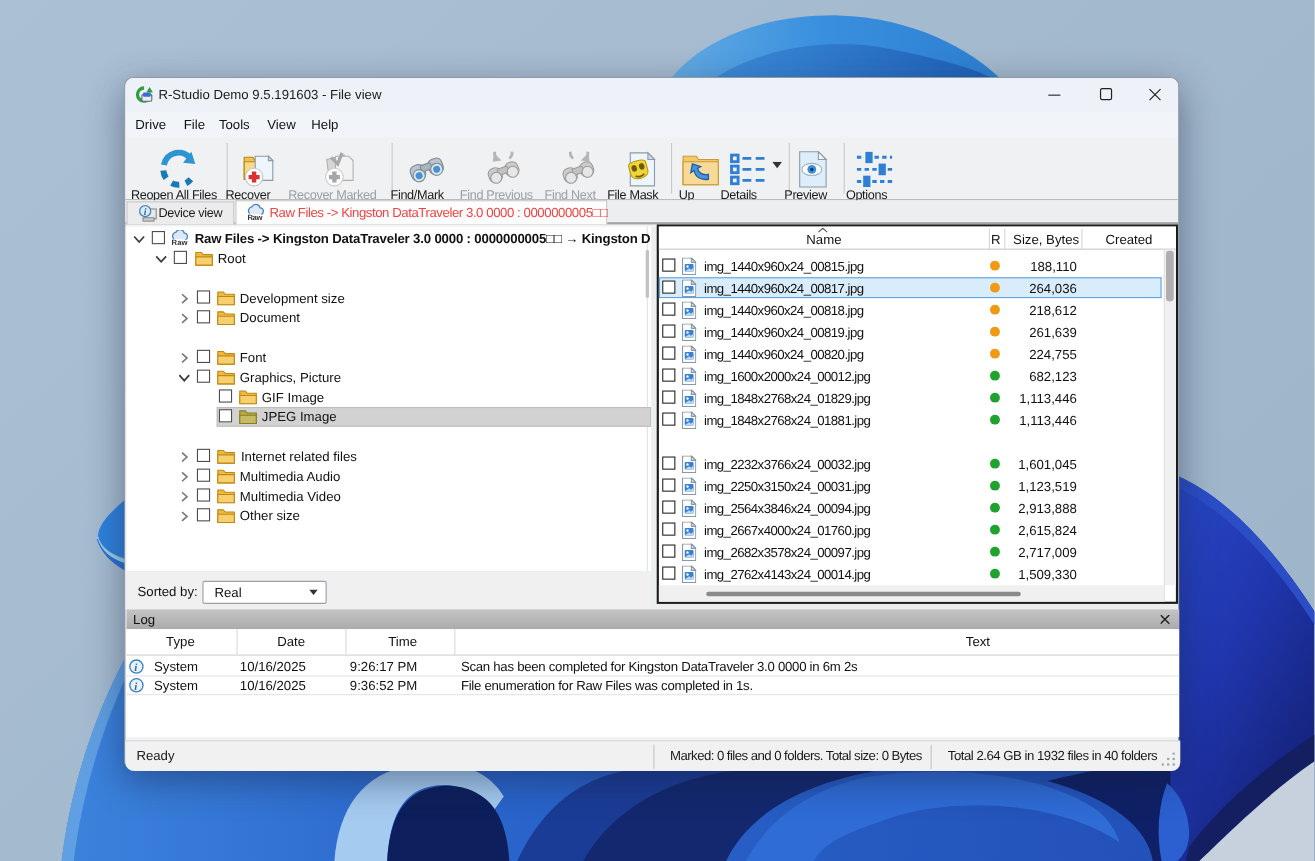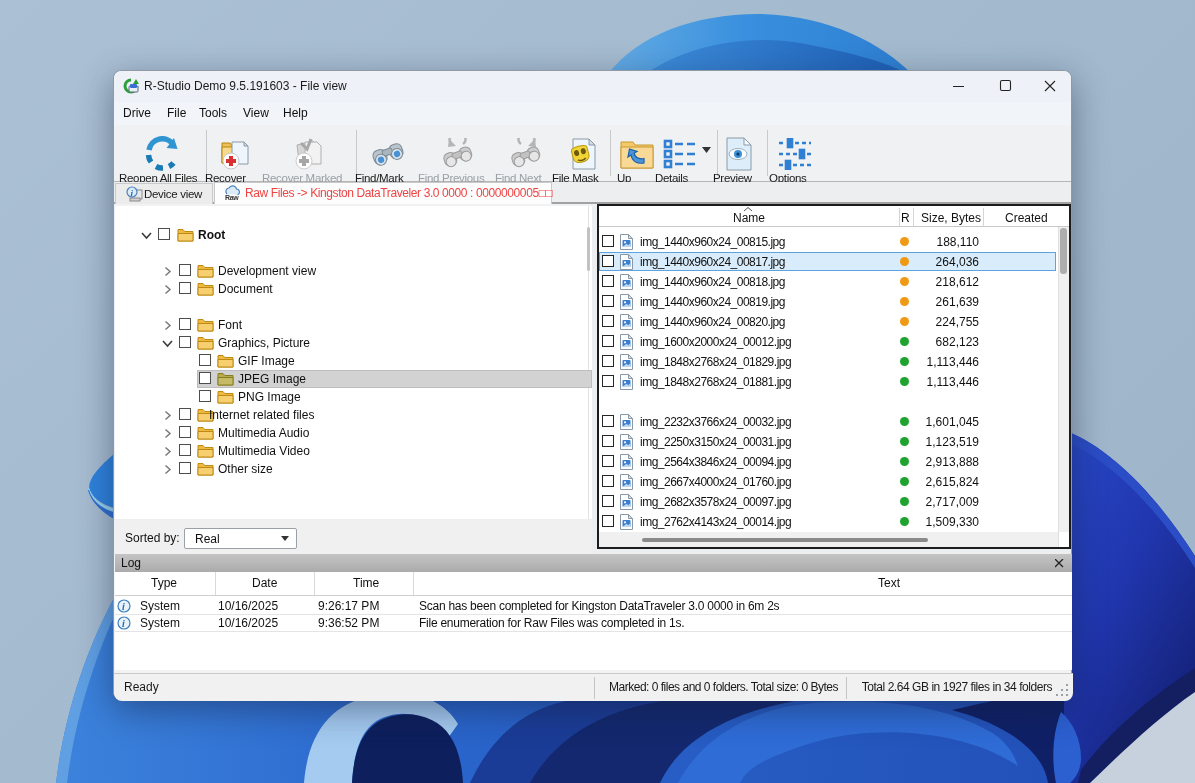--- a/index.html
+++ b/index.html
@@ -295,41 +295,52 @@
           <text x="2" y="14" font-size="7" font-weight="bold" fill="#333" font-family="Liberation Sans">Raw</text>
         </svg>
       <span style="position:absolute;left:30px;top:3px">Raw Files -&gt; Kingston DataTraveler 3.0 0000 : 0000000005□□</span>
       </div>
   </div>
 
   <div class="main">
     <div class="tree" id="tree">
       <div class="abs" style="left:473px;top:0;width:1px;height:313px;background:#e2e2e2"></div>
       <div class="abs" style="left:472px;top:21px;width:3px;height:44px;background:#c2c2c2;border-radius:2px"></div>
-      <div class="trow" style="top:20px;font-weight:bold">
+      <div class="trow" style="top:2px;font-weight:bold">
+        <svg class="abs" style="left:6px;top:5px" width="11" height="9">
+            <path d="M1,2 L5.5,7 L10,2" fill="none" stroke="#3c3c3c" stroke-width="1.6"></path>
+          </svg>
+        <div class="chk" style="left:23px"></div>
+        <svg class="abs" style="left:39px;top:1px" width="19" height="16" viewBox="0 0 19 16">
+            <path d="M4,8 a3.5,3.5 0 0 1 2-6 a4,4 0 0 1 7.5,1 a3,3 0 0 1 1,5.8" fill="#dceaf8" stroke="#4a82c4" stroke-width="1.2"></path>
+            <text x="2" y="14" font-size="7" font-weight="bold" fill="#333" font-family="Liberation Sans">Raw</text>
+          </svg>
+        <span class="abs" style="left:62px;letter-spacing:-0.15px">Raw Files -&gt; Kingston DataTraveler 3.0 0000 : 0000000005□□ → Kingston D</span>
+      </div>
+      <div class="trow" style="top:20px;font-weight:normal">
         <svg class="abs" style="left:26px;top:5px" width="11" height="9">
             <path d="M1,2 L5.5,7 L10,2" fill="none" stroke="#3c3c3c" stroke-width="1.6"></path>
           </svg>
         <div class="chk" style="left:43px"></div>
         <svg class="abs" style="left:62px;top:2px" width="17" height="14" viewBox="0 0 17 14">
             <path d="M1,1.5 L6,1.5 L7.8,3.5 L16,3.5 L16,13 L1,13 Z" fill="#efb93f" stroke="#bd8a14"></path>
             <path d="M1,5.5 L16,5.5 L16,13 L1,13 Z" fill="#f7cf6e" stroke="#bd8a14"></path>
           </svg>
         <span class="abs" style="left:83px">Root</span>
       </div>
       <div class="trow" style="top:56px">
         <svg class="abs" style="left:49px;top:4px" width="8" height="11">
             <path d="M1.5,1.5 L6,5.5 L1.5,9.5" fill="none" stroke="#7a7a7a" stroke-width="1.5"></path>
           </svg>
         <div class="chk" style="left:64px"></div>
         <svg class="abs" style="left:82px;top:2px" width="17" height="14" viewBox="0 0 17 14">
             <path d="M1,1.5 L6,1.5 L7.8,3.5 L16,3.5 L16,13 L1,13 Z" fill="#efb93f" stroke="#bd8a14"></path>
             <path d="M1,5.5 L16,5.5 L16,13 L1,13 Z" fill="#f7cf6e" stroke="#bd8a14"></path>
           </svg>
-        <span class="abs" style="left:103px">Development view</span>
+        <span class="abs" style="left:103px">Development size</span>
       </div>
       <div class="trow" style="top:74px">
         <svg class="abs" style="left:49px;top:4px" width="8" height="11">
             <path d="M1.5,1.5 L6,5.5 L1.5,9.5" fill="none" stroke="#7a7a7a" stroke-width="1.5"></path>
           </svg>
         <div class="chk" style="left:64px"></div>
         <svg class="abs" style="left:82px;top:2px" width="17" height="14" viewBox="0 0 17 14">
             <path d="M1,1.5 L6,1.5 L7.8,3.5 L16,3.5 L16,13 L1,13 Z" fill="#efb93f" stroke="#bd8a14"></path>
             <path d="M1,5.5 L16,5.5 L16,13 L1,13 Z" fill="#f7cf6e" stroke="#bd8a14"></path>
           </svg>
@@ -367,38 +378,30 @@
         <span class="abs" style="left:123px">JPEG Image</span>
       </div>
       <div class="trow" style="top:146px">
         <div class="chk" style="left:84px"></div>
         <svg class="abs" style="left:102px;top:2px" width="17" height="14" viewBox="0 0 17 14">
             <path d="M1,1.5 L6,1.5 L7.8,3.5 L16,3.5 L16,13 L1,13 Z" fill="#efb93f" stroke="#bd8a14"></path>
             <path d="M1,5.5 L16,5.5 L16,13 L1,13 Z" fill="#f7cf6e" stroke="#bd8a14"></path>
           </svg>
         <span class="abs" style="left:123px">GIF Image</span>
       </div>
-      <div class="trow" style="top:182px">
-        <div class="chk" style="left:84px"></div>
-        <svg class="abs" style="left:102px;top:2px" width="17" height="14" viewBox="0 0 17 14">
-            <path d="M1,1.5 L6,1.5 L7.8,3.5 L16,3.5 L16,13 L1,13 Z" fill="#efb93f" stroke="#bd8a14"></path>
-            <path d="M1,5.5 L16,5.5 L16,13 L1,13 Z" fill="#f7cf6e" stroke="#bd8a14"></path>
-          </svg>
-        <span class="abs" style="left:123px">PNG Image</span>
-      </div>
       <div class="trow" style="top:200px">
         <svg class="abs" style="left:49px;top:4px" width="8" height="11">
             <path d="M1.5,1.5 L6,5.5 L1.5,9.5" fill="none" stroke="#7a7a7a" stroke-width="1.5"></path>
           </svg>
         <div class="chk" style="left:64px"></div>
         <svg class="abs" style="left:82px;top:2px" width="17" height="14" viewBox="0 0 17 14">
             <path d="M1,1.5 L6,1.5 L7.8,3.5 L16,3.5 L16,13 L1,13 Z" fill="#efb93f" stroke="#bd8a14"></path>
             <path d="M1,5.5 L16,5.5 L16,13 L1,13 Z" fill="#f7cf6e" stroke="#bd8a14"></path>
           </svg>
-        <span class="abs" style="left:94px">Internet related files</span>
+        <span class="abs" style="left:104px">Internet related files</span>
       </div>
       <div class="trow" style="top:218px">
         <svg class="abs" style="left:49px;top:4px" width="8" height="11">
             <path d="M1.5,1.5 L6,5.5 L1.5,9.5" fill="none" stroke="#7a7a7a" stroke-width="1.5"></path>
           </svg>
         <div class="chk" style="left:64px"></div>
         <svg class="abs" style="left:82px;top:2px" width="17" height="14" viewBox="0 0 17 14">
             <path d="M1,1.5 L6,1.5 L7.8,3.5 L16,3.5 L16,13 L1,13 Z" fill="#efb93f" stroke="#bd8a14"></path>
             <path d="M1,5.5 L16,5.5 L16,13 L1,13 Z" fill="#f7cf6e" stroke="#bd8a14"></path>
           </svg>
@@ -678,21 +681,21 @@
       <span class="abs" style="left:304px;top:1px;letter-spacing:-0.25px">File enumeration for Raw Files was completed in 1s.</span>
     </div>
     <div class="lrow-line" style="top:58.5px"></div>
   </div>
 
   <div class="statusbar">
     <span style="position:absolute;left:10px;top:6px">Ready</span>
     <div class="ssep" style="left:480px"></div>
     <span style="position:absolute;right:235px;top:6px;letter-spacing:-0.5px">Marked: 0 files and 0 folders. Total size: 0 Bytes</span>
     <div class="ssep" style="left:732px"></div>
-    <span style="position:absolute;right:21px;top:6px;letter-spacing:-0.45px">Total 2.64 GB in 1927 files in 34 folders</span>
+    <span style="position:absolute;right:21px;top:6px;letter-spacing:-0.45px">Total 2.64 GB in 1932 files in 40 folders</span>
     <svg style="position:absolute;right:4px;bottom:4px" width="13" height="13">
       <g fill="#9aa0a6">
           <rect x="10" y="10" width="2" height="2"></rect>
           <rect x="10" y="5" width="2" height="2"></rect>
           <rect x="5" y="10" width="2" height="2"></rect>
           <rect x="10" y="0" width="2" height="2"></rect>
           <rect x="5" y="5" width="2" height="2"></rect>
           <rect x="0" y="10" width="2" height="2"></rect>
         </g>
     </svg>

